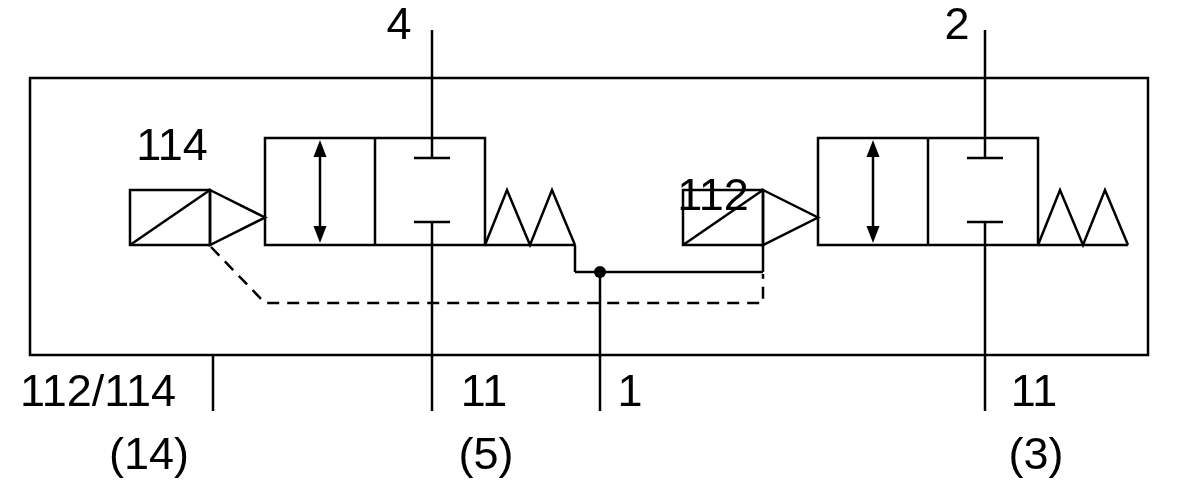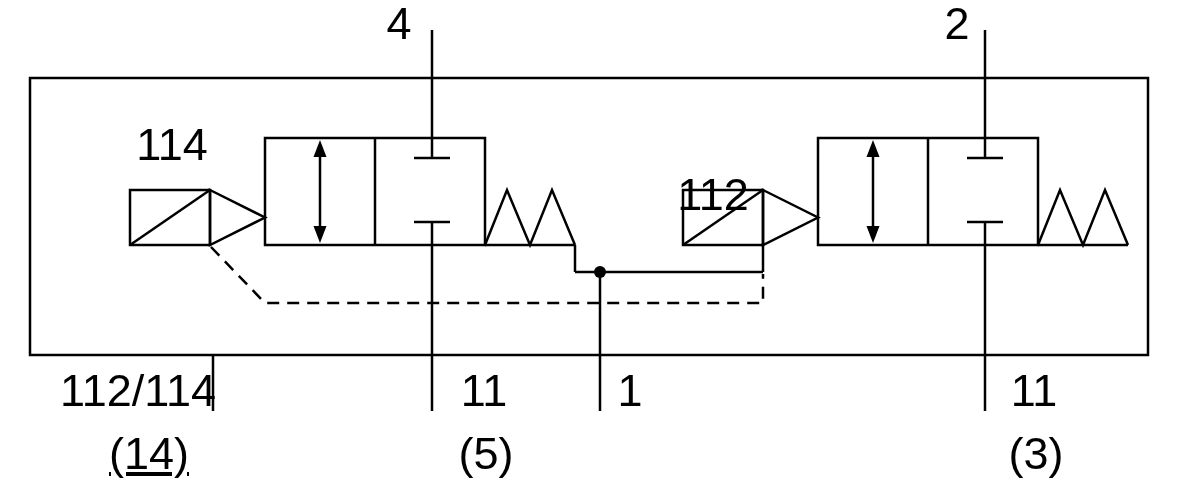--- a/index.html
+++ b/index.html
@@ -81,22 +81,22 @@
 
     <line x1="213" y1="356" x2="213" y2="411"></line>
   </svg>
 
   <div class="lbl" style="left:374px; top:1px; width:50px;">4</div>
   <div class="lbl" style="left:932px; top:1px; width:50px;">2</div>
 
   <div class="lbl" style="left:122px; top:122px; width:100px;">114</div>
   <div class="lbl" style="left:663px; top:130px; width:100px;margin-top:42px;">112</div>
 
-  <div class="lbl" style="left:16px; top:368px; width:196px;padding-left:24px;">112/114</div>
-  <div class="lbl" style="left:94px; top:431px; width:110px;text-decoration:underline;">(14)</div>
+  <div class="lbl" style="left:0px; top:368px; width:196px;">112/114</div>
+  <div class="lbl" style="left:94px; top:431px; width:110px;">(14)</div>
 
   <div class="lbl" style="left:452px; top:368px; width:64px;">11</div>
   <div class="lbl" style="left:446px; top:431px; width:80px;">(5)</div>
 
   <div class="lbl" style="left:612px; top:368px; width:36px;">1</div>
 
   <div class="lbl" style="left:1002px; top:368px; width:64px;">11</div>
   <div class="lbl" style="left:996px; top:431px; width:80px;">(3)</div>
 </div>
 

